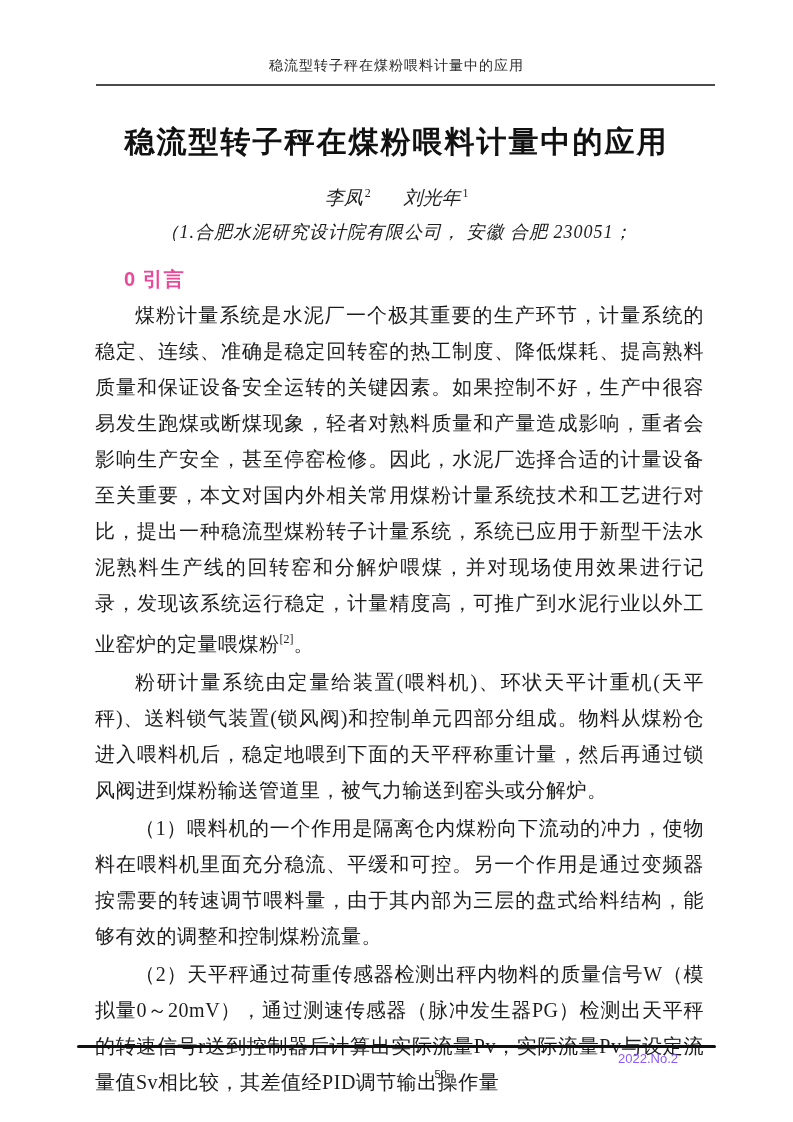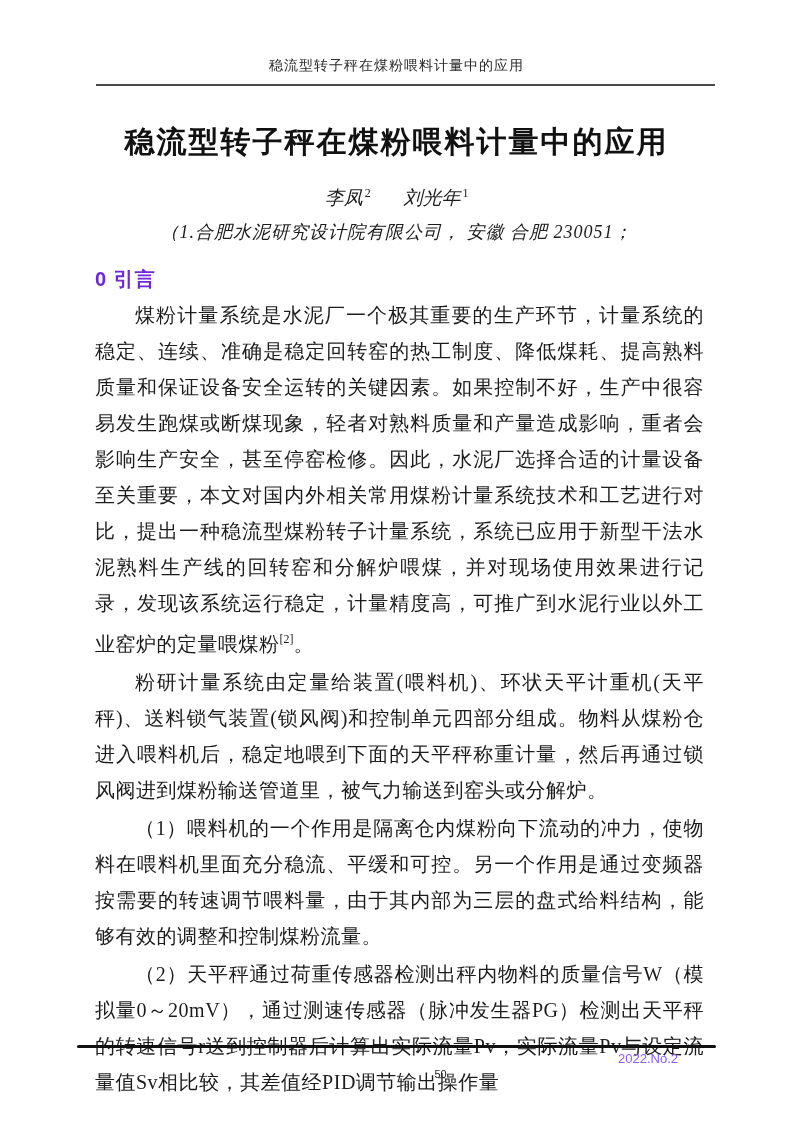--- a/index.html
+++ b/index.html
@@ -68,22 +68,23 @@
   
   .content {
     margin: 0 57px 0 63px; 
   }
   .sec-heading {
     margin-top: 16px;
     font-family: "Liberation Sans", "DejaVu Sans", sans-serif;
     font-weight: bold;
     font-size: 20px;
     line-height: 32px;
-    color: #6d28d9;
+    color: #ec4899;
     letter-spacing: 1px;
+    margin-left: 29px;
   }
   .sub-heading {
     margin-top: 6px;
     font-family: "Liberation Sans", "DejaVu Sans", sans-serif;
     font-weight: bold;
     font-size: 20px;
     line-height: 32px;
     color: #111;
     letter-spacing: 1px;
   }

